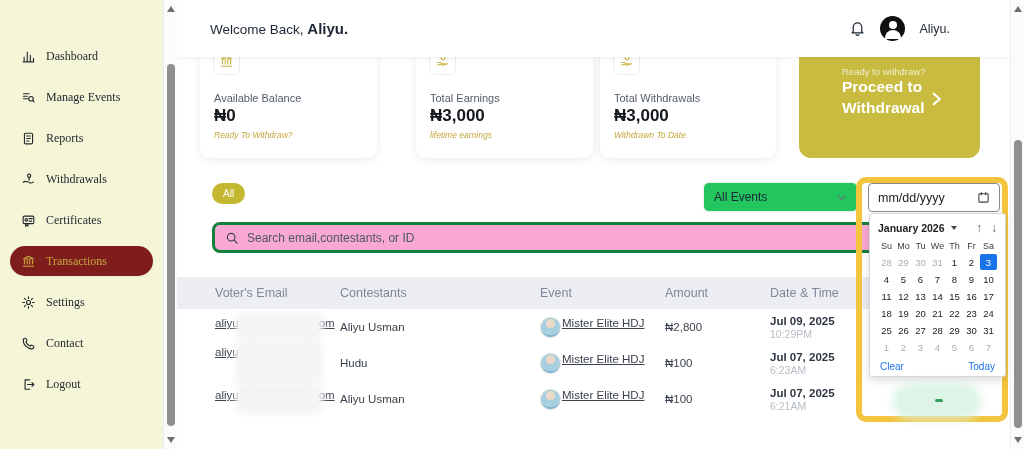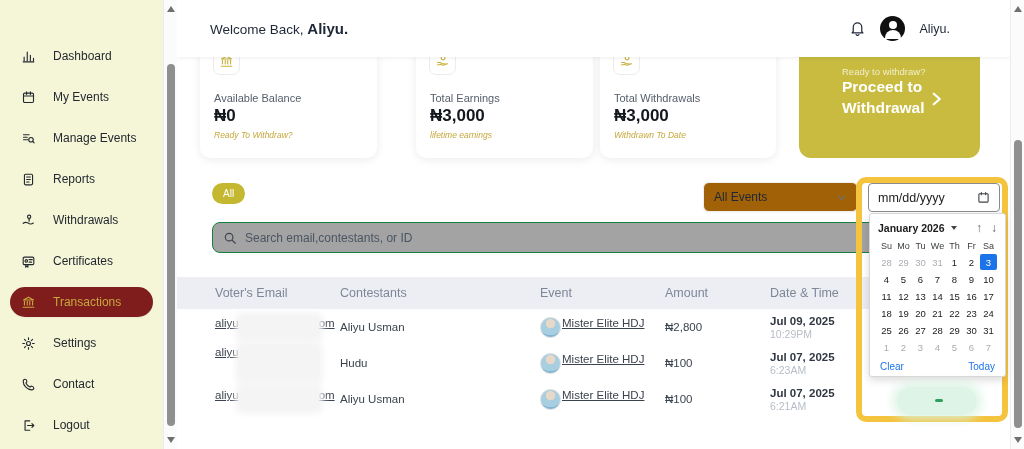--- a/index.html
+++ b/index.html
@@ -2,21 +2,21 @@
 <html><head>
 <meta charset="utf-8">
 <style>
   * { margin:0; padding:0; box-sizing:border-box; }
   html,body { width:1024px; height:449px; overflow:hidden; }
   body { font-family:"Liberation Sans", sans-serif; background:#fff; position:relative; color:#2b3340; }
 
   
   .sidebar { position:absolute; left:0; top:0; width:163px; height:449px; background:#F5F6D8; z-index:4; }
   .nav { position:absolute; left:0; top:30px; width:100%; }
-  .nav-item { display:flex; align-items:center; gap:17px; height:30px; margin:11px 10px; padding:0 10px; cursor:pointer; color:#23292f; font-size:12px; }
+  .nav-item { display:flex; align-items:center; gap:10px; height:30px; margin:11px 10px; padding:0 10px; cursor:pointer; color:#23292f; font-size:12px;font-family:Liberation Serif, serif; }
   .nav-item .nicon { width:16px; height:16px; flex:0 0 16px; display:flex; align-items:center; justify-content:center; color:#23292f; }
   .nav-item.active { background:#7f1d1d; border-radius:16px; color:#C7A83E; box-shadow:0 1px 2px rgba(0,0,0,.05); }
   .nav-item.active .nicon { color:#C7A83E; }
 
   
   .sb { position:absolute; top:0; height:449px; width:14px; background:#fbfbfb; border-left:1px solid #ececec; z-index:20; }
   .sb-left { left:163px; } .sb-right { left:1010px; }
   .sb .arrow { position:absolute; left:3px; width:8px; height:8px; }
   .sb .arrow.up { top:4px; border-left:4px solid transparent; border-right:4px solid transparent; border-bottom:6px solid #6f6f6f; }
   .sb .arrow.down { bottom:4px; border-left:4px solid transparent; border-right:4px solid transparent; border-top:6px solid #6f6f6f; }
@@ -48,28 +48,28 @@
   .card1 { left:23px; width:177px; } .card2 { left:239px; width:177px; } .card3 { left:423px; width:176px; }
   .cta { position:absolute; left:622px; top:40px; width:181px; height:118px; background:#C8BB40; border-radius:12px; z-index:1;
          color:#fff; padding:26px 0 0 43px; cursor:pointer; }
   .cta .eyebrow { font-size:9.5px; color:#f3eecb; }
   .cta .big { font-size:15.5px; font-weight:bold; line-height:1.35; }
   .cta .chev { position:absolute; right:35px; top:50px; color:#fff; }
 
   
   .pill { position:absolute; left:35px; top:183px; background:#C4B831; color:#fff; font-size:10px;
           padding:5px 11px; border-radius:12px; cursor:pointer; z-index:2; }
-  .select { position:absolute; left:526px; top:182px; width:155px; height:30px; background:#a16207; border:1px solid #f0f0f0;
+  .select { position:absolute; left:526px; top:182px; width:155px; height:30px; background:#22c55e; border:1px solid #f0f0f0;
             border-radius:6px; display:flex; align-items:center; font-size:12px; color:#1e2736; padding:11px 10px; cursor:pointer;
             justify-content:space-between; z-index:2; box-shadow:0 1px 2px rgba(0,0,0,.04); }
   .select .chev-dn { color:#6b7280; }
   .dateinput { position:absolute; left:691px; top:183px; width:132px; height:29px; background:#fff; border:1px solid #8a8a8a;
                border-radius:4px; display:flex; align-items:center; justify-content:space-between; padding:0 9px;
                font-size:12.5px; color:#202124; cursor:text; z-index:8; }
-  .search { position:absolute; left:35px; top:222px; width:793px; height:31px; background:#a3a3a3; border:1px solid #15803d;
+  .search { position:absolute; left:35px; top:222px; width:793px; height:31px; background:#f9a8d4; border:3px solid #15803d;
             border-radius:8px; display:flex; align-items:center; gap:8px; padding:0 10px; z-index:1; }
   .search input { border:none; outline:none; flex:1; font-size:12px; font-family:"Liberation Sans",sans-serif; color:#333; background:transparent; }
   .search input::placeholder { color:#4a5563; }
   .search .sicon { color:#3c434d; display:flex; }
 
   
   .goldrect { position:absolute; left:679px; top:177px; width:152px; height:245px; border:6px solid #F4C43E;
               border-radius:10px; z-index:6; pointer-events:none; }
   .calendar { position:absolute; left:692px; top:213px; width:137px; height:164px; background:#fff;
               border:1px solid #d7d7d7; border-radius:3px; box-shadow:0 3px 8px rgba(0,0,0,.15); z-index:7;
@@ -112,29 +112,20 @@
 <div class="sidebar">
   <div class="nav" id="nav">
       <div class="nav-item">
         <span class="nicon">
           <svg width="15" height="15" viewBox="0 0 24 24" fill="none" stroke="currentColor" stroke-width="1.8" stroke-linecap="round" stroke-linejoin="round">
             <path d="M5 19v-6M10 19V5M15 19v-9M20 19v-4"></path>
             <path d="M3.5 20.5h17"></path>
           </svg>
         </span>
         <span>Dashboard</span>
-      </div>
-      <div class="nav-item">
-        <span class="nicon">
-          <svg width="15" height="15" viewBox="0 0 24 24" fill="none" stroke="currentColor" stroke-width="1.8" stroke-linecap="round" stroke-linejoin="round">
-            <rect x="4" y="5" width="16" height="15" rx="2"></rect>
-            <path d="M4 9.5h16M9 3v4M15 3v4"></path>
-          </svg>
-        </span>
-        <span>My Events</span>
       </div>
       <div class="nav-item">
         <span class="nicon">
           <svg width="15" height="15" viewBox="0 0 24 24" fill="none" stroke="currentColor" stroke-width="1.8" stroke-linecap="round" stroke-linejoin="round">
             <path d="M4 6h9M4 10h6M4 14h7"></path>
             <circle cx="16" cy="14" r="3.6"></circle>
             <path d="M18.7 16.7 21 19"></path>
           </svg>
         </span>
         <span>Manage Events</span>

